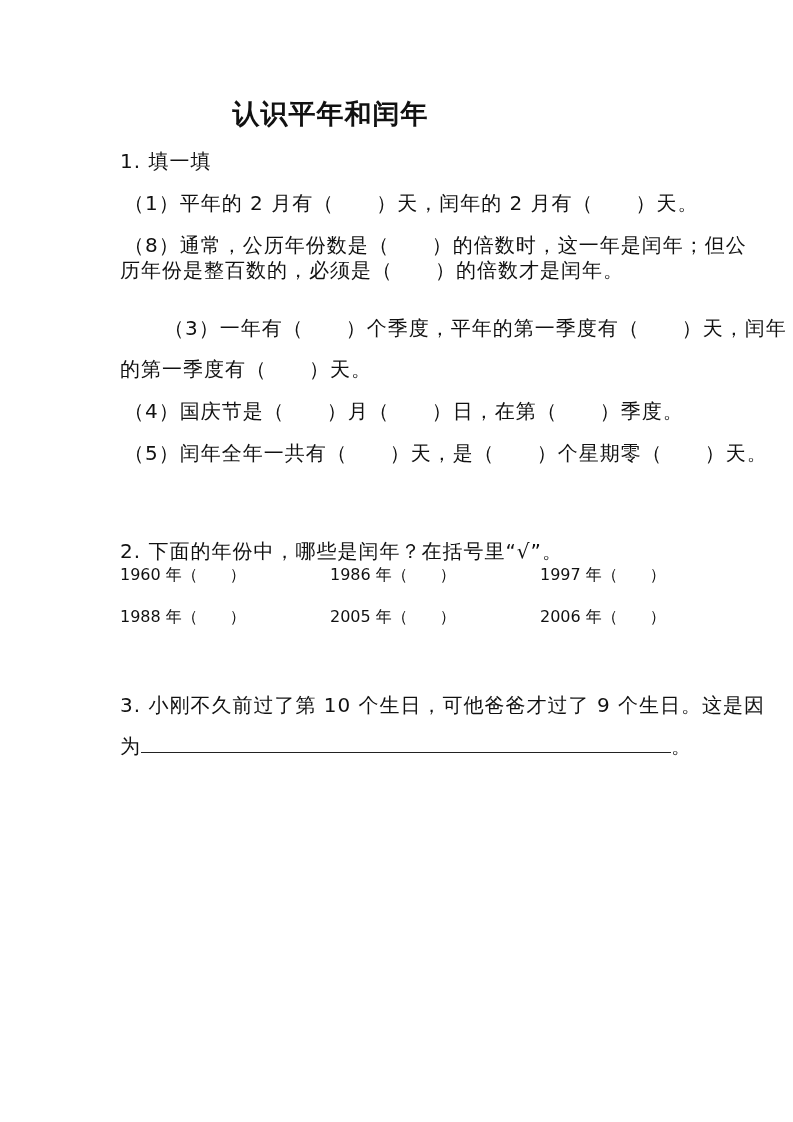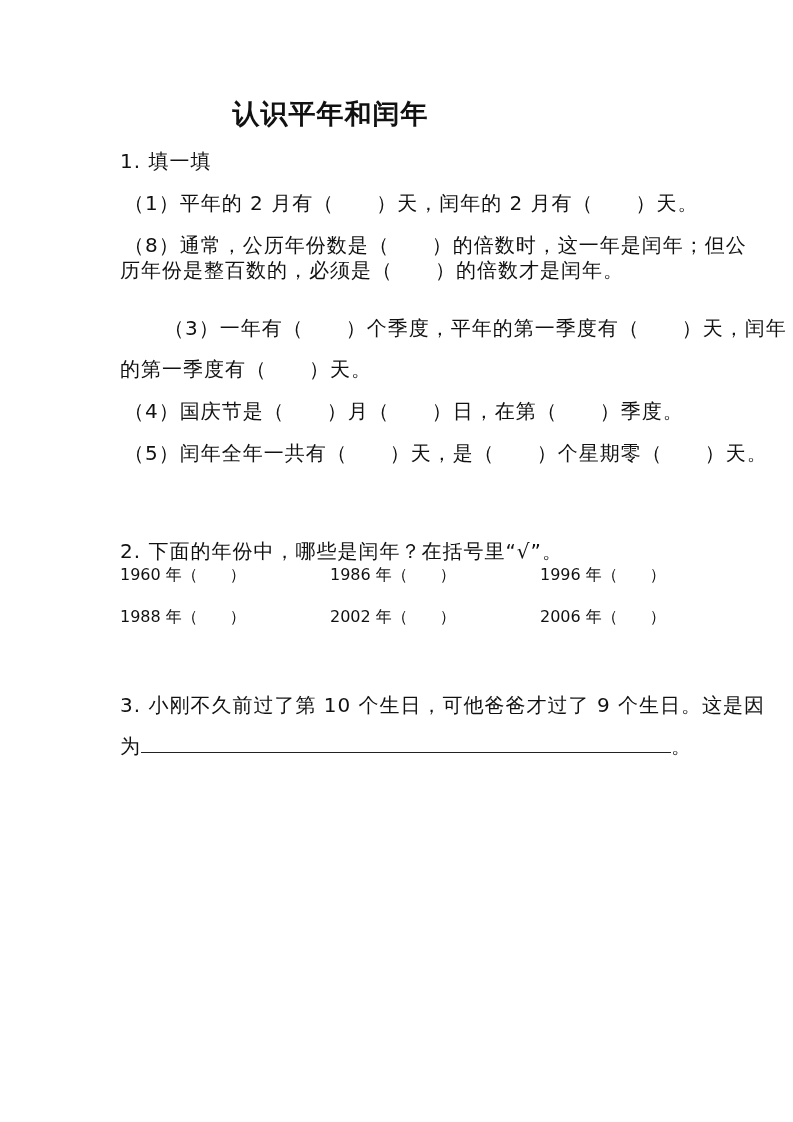--- a/index.html
+++ b/index.html
@@ -24,19 +24,19 @@
 <div class="line sub" style="top:232px;">（8）通常，公历年份数是（　　）的倍数时，这一年是闰年；但公</div>
 <div class="line cont" style="top:257px;">历年份是整百数的，必须是（　　）的倍数才是闰年。</div>
 <div class="line sub" style="top:315px;margin-left:40px;">（3）一年有（　　）个季度，平年的第一季度有（　　）天，闰年</div>
 <div class="line cont" style="top:356px;">的第一季度有（　　）天。</div>
 <div class="line sub" style="top:398px;">（4）国庆节是（　　）月（　　）日，在第（　　）季度。</div>
 <div class="line sub" style="top:440px;">（5）闰年全年一共有（　　）天，是（　　）个星期零（　　）天。</div>
 
 <div class="line" style="top:523px;margin-top:15px;">2. 下面的年份中，哪些是闰年？在括号里“√”。</div>
 <div class="yr" style="top:565px; left:120px;">1960 年（　　）</div>
 <div class="yr" style="top:565px; left:330px;text-align:right;">1986 年（　　）</div>
-<div class="yr" style="top:565px; left:540px;">1996 年（　　）</div>
+<div class="yr" style="top:565px; left:540px;">1997 年（　　）</div>
 <div class="yr" style="top:607px; left:120px;text-align:right;">1988 年（　　）</div>
-<div class="yr" style="top:607px; left:330px;">2002 年（　　）</div>
+<div class="yr" style="top:607px; left:330px;">2005 年（　　）</div>
 <div class="yr" style="top:607px; left:540px;">2006 年（　　）</div>
 
 <div class="line" style="top:692px;">3. 小刚不久前过了第 10 个生日，可他爸爸才过了 9 个生日。这是因</div>
 <div class="line" style="top:733px;"><span>为</span><span class="blank"></span><span>。</span></div>
 
 </body></html>

